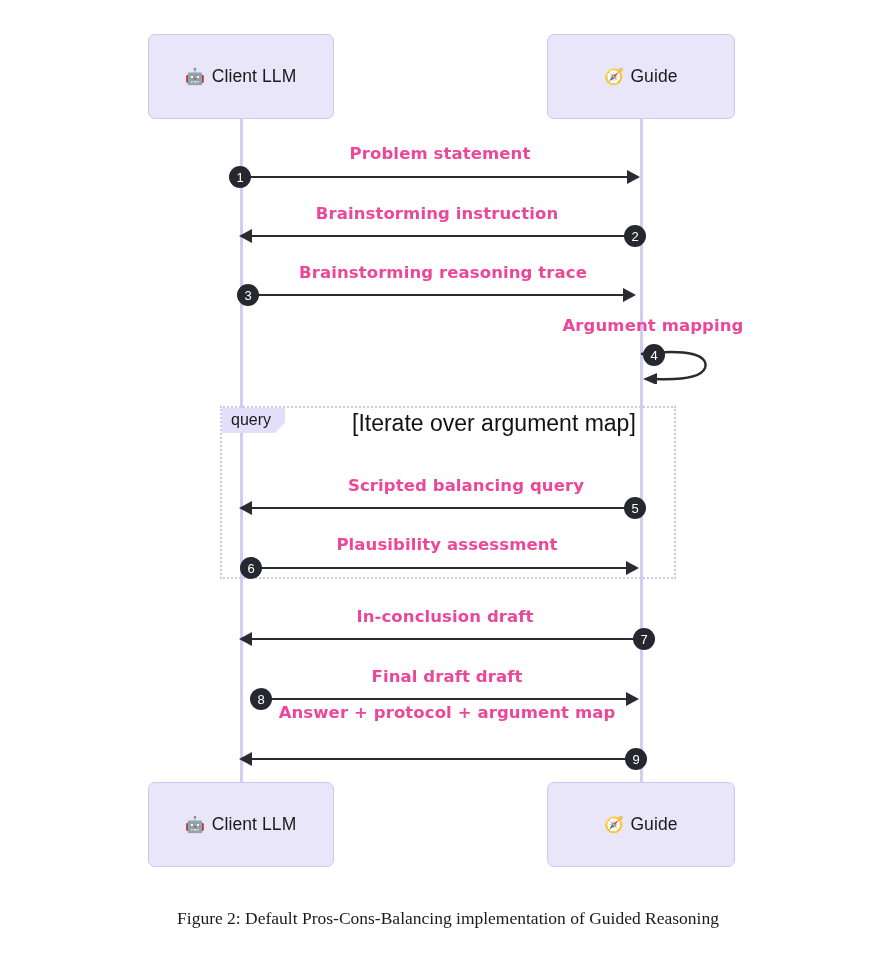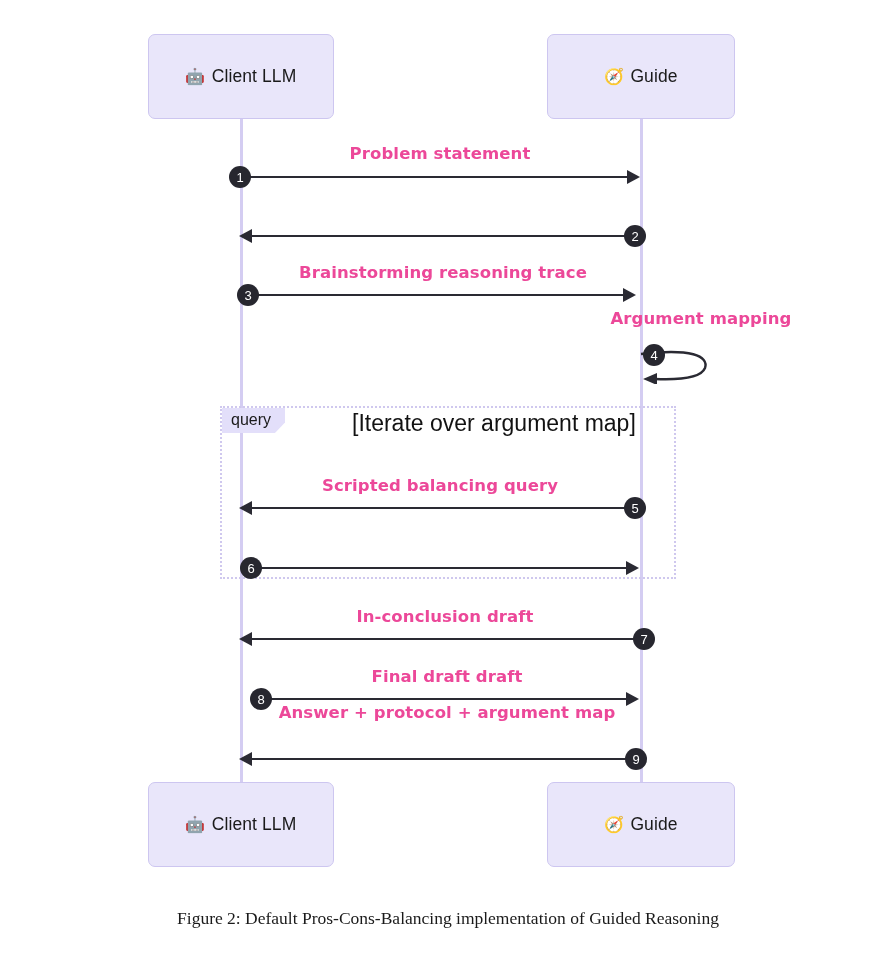--- a/index.html
+++ b/index.html
@@ -186,41 +186,43 @@
 
   <div class="loop-frag"></div>
   <div class="loop-tag">query</div>
   <div class="loop-condition">[Iterate over argument map]</div>
 
   <div class="msg-label" style="left:440px; top:144px;">Problem statement</div>
   <div class="msg-line" style="left:241px; top:176px; width:386px;"></div>
   <div class="arrowhead right" style="left:627px; top:170px;"></div>
   <div class="seq-badge" style="left:229px; top:166px;">1</div>
 
+  <div class="msg-label" style="left:437px; top:204px;">Brainstorming instruction</div>
   <div class="msg-line" style="left:252px; top:235px; width:386px;"></div>
   <div class="arrowhead left" style="left:239px; top:229px;"></div>
   <div class="seq-badge" style="left:624px; top:225px;">2</div>
 
   <div class="msg-label" style="left:443px; top:263px;">Brainstorming reasoning trace</div>
   <div class="msg-line" style="left:249px; top:294px; width:374px;"></div>
   <div class="arrowhead right" style="left:623px; top:288px;"></div>
   <div class="seq-badge" style="left:237px; top:284px;">3</div>
 
-  <div class="msg-label" style="left:653px; top:309px;margin-left:48px;">Argument mapping</div>
+  <div class="msg-label" style="left:653px; top:316px;">Argument mapping</div>
   <svg class="self-loop" viewBox="0 0 74 36">
     <path d="M2,6 C52,0 70,8 66,20 C62,30 40,32 16,31" fill="none" stroke="#2a2a33" stroke-width="2.4"></path>
     <polygon points="18,25 18,37 4,31" fill="#2a2a33"></polygon>
   </svg>
   <div class="seq-badge" style="left:643px; top:344px;">4</div>
 
-  <div class="msg-label" style="left:440px; top:476px;">Scripted balancing query</div>
+  <div class="msg-label" style="left:466px; top:476px;">Scripted balancing query</div>
   <div class="msg-line" style="left:252px; top:507px; width:374px;"></div>
   <div class="arrowhead left" style="left:239px; top:501px;"></div>
   <div class="seq-badge" style="left:624px; top:497px;">5</div>
 
+  <div class="msg-label" style="left:447px; top:535px;">Plausibility assessment</div>
   <div class="msg-line" style="left:252px; top:567px; width:374px;"></div>
   <div class="arrowhead right" style="left:626px; top:561px;"></div>
   <div class="seq-badge" style="left:240px; top:557px;">6</div>
 
   <div class="msg-label" style="left:445px; top:607px;">In-conclusion draft</div>
   <div class="msg-line" style="left:252px; top:638px; width:386px;"></div>
   <div class="arrowhead left" style="left:239px; top:632px;"></div>
   <div class="seq-badge" style="left:633px; top:628px;">7</div>
 
   <div class="msg-label" style="left:447px; top:667px;">Final draft draft</div>

